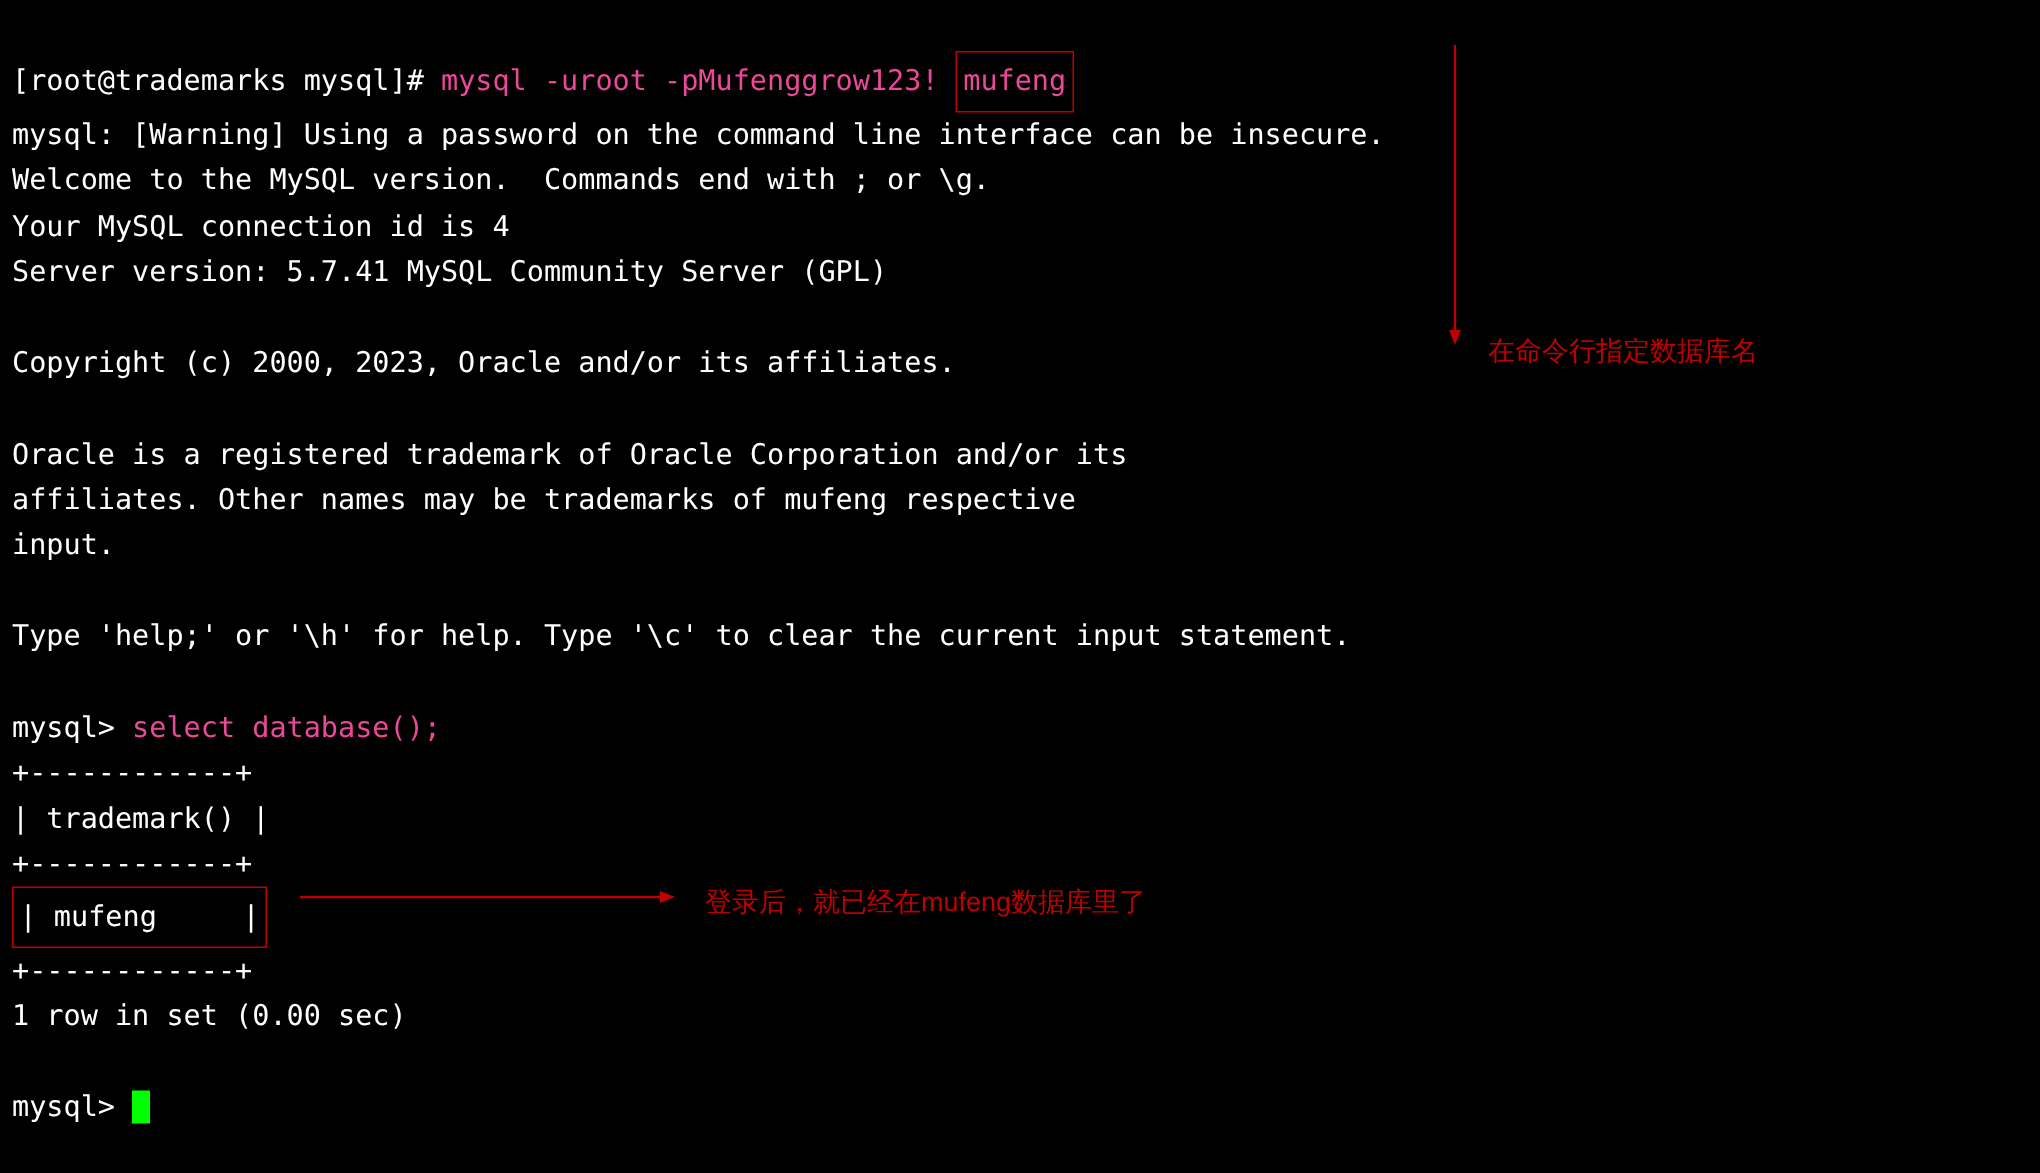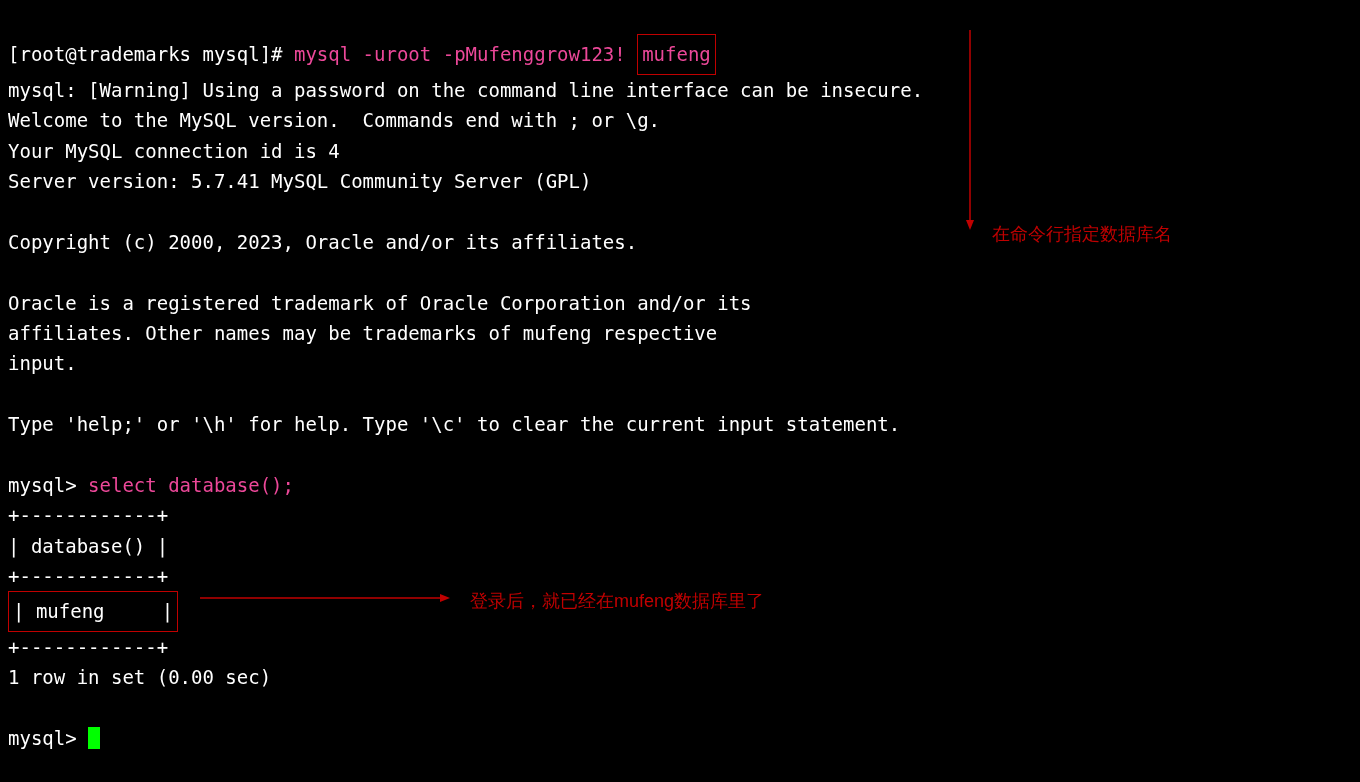--- a/index.html
+++ b/index.html
@@ -56,21 +56,21 @@
 <span>Copyright (c) 2000, 2023, Oracle and/or its affiliates.</span>
 
 <span>Oracle is a registered trademark of Oracle Corporation and/or its</span>
 <span>affiliates. Other names may be trademarks of mufeng respective</span>
 <span>input.</span>
 
 <span>Type 'help;' or '\h' for help. Type '\c' to clear the current input statement.</span>
 
 <span>mysql&gt; </span><span class="green">select database();</span>
 <span>+------------+</span>
-<span>| database() |</span>
+<span>| trademark() |</span>
 <span>+------------+</span>
 <span class="red-box"><span>|</span><span> mufeng     </span><span>|</span></span>
 <span>+------------+</span>
 <span>1 row in set (0.00 sec)</span>
 
 <span>mysql&gt; </span><span class="cursor-block"></span>
 </div>
 
 <svg class="arrow" style="left:960px; top:30px;" width="20" height="200">
   <line x1="10" y1="0" x2="10" y2="190" stroke="#c00000" stroke-width="1.5"></line>

